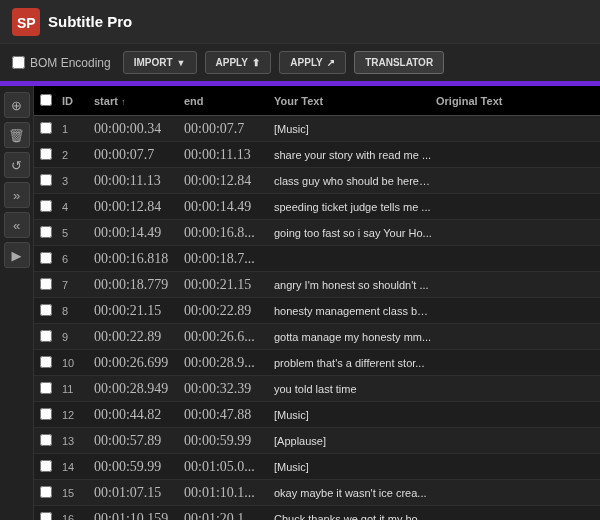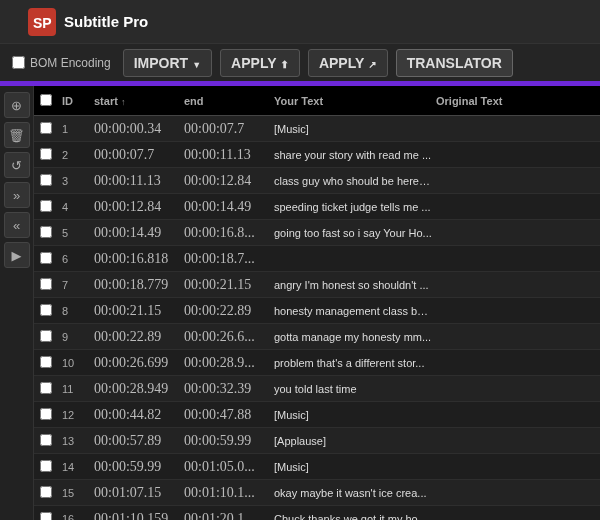--- a/index.html
+++ b/index.html
@@ -27,21 +27,20 @@
       height: 44px;
       border-bottom: 1px solid #333;
     }
     .logo-icon {
       width: 28px;
       height: 28px;
       margin-right: 8px;
       display: flex;
       align-items: center;
       justify-content: center;
-      margin-left: 16px;
     }
     .logo-svg {
       width: 28px;
       height: 28px;
     }
     .app-title {
       color: #fff;
       font-size: 15px;
       font-weight: bold;
     }
@@ -75,21 +74,21 @@
     }
     .toolbar-btn {
       display: flex;
       align-items: center;
       gap: 4px;
       padding: 5px 10px;
       border: 1px solid #555;
       border-radius: 3px;
       background: #333;
       color: #ddd;
-      font-size: 14px;
+      font-size: 10px;
       cursor: pointer;
       font-weight: bold;
     }
     .toolbar-btn.translator {
       background: #3a3a3a;
       border-color: #666;
     }
     .btn-arrow-down::after { content: '▼'; font-size: 9px; }
     .btn-export-icon::after { content: '⬆'; font-size: 10px; }
     .btn-link-icon::after { content: '↗'; font-size: 10px; }

